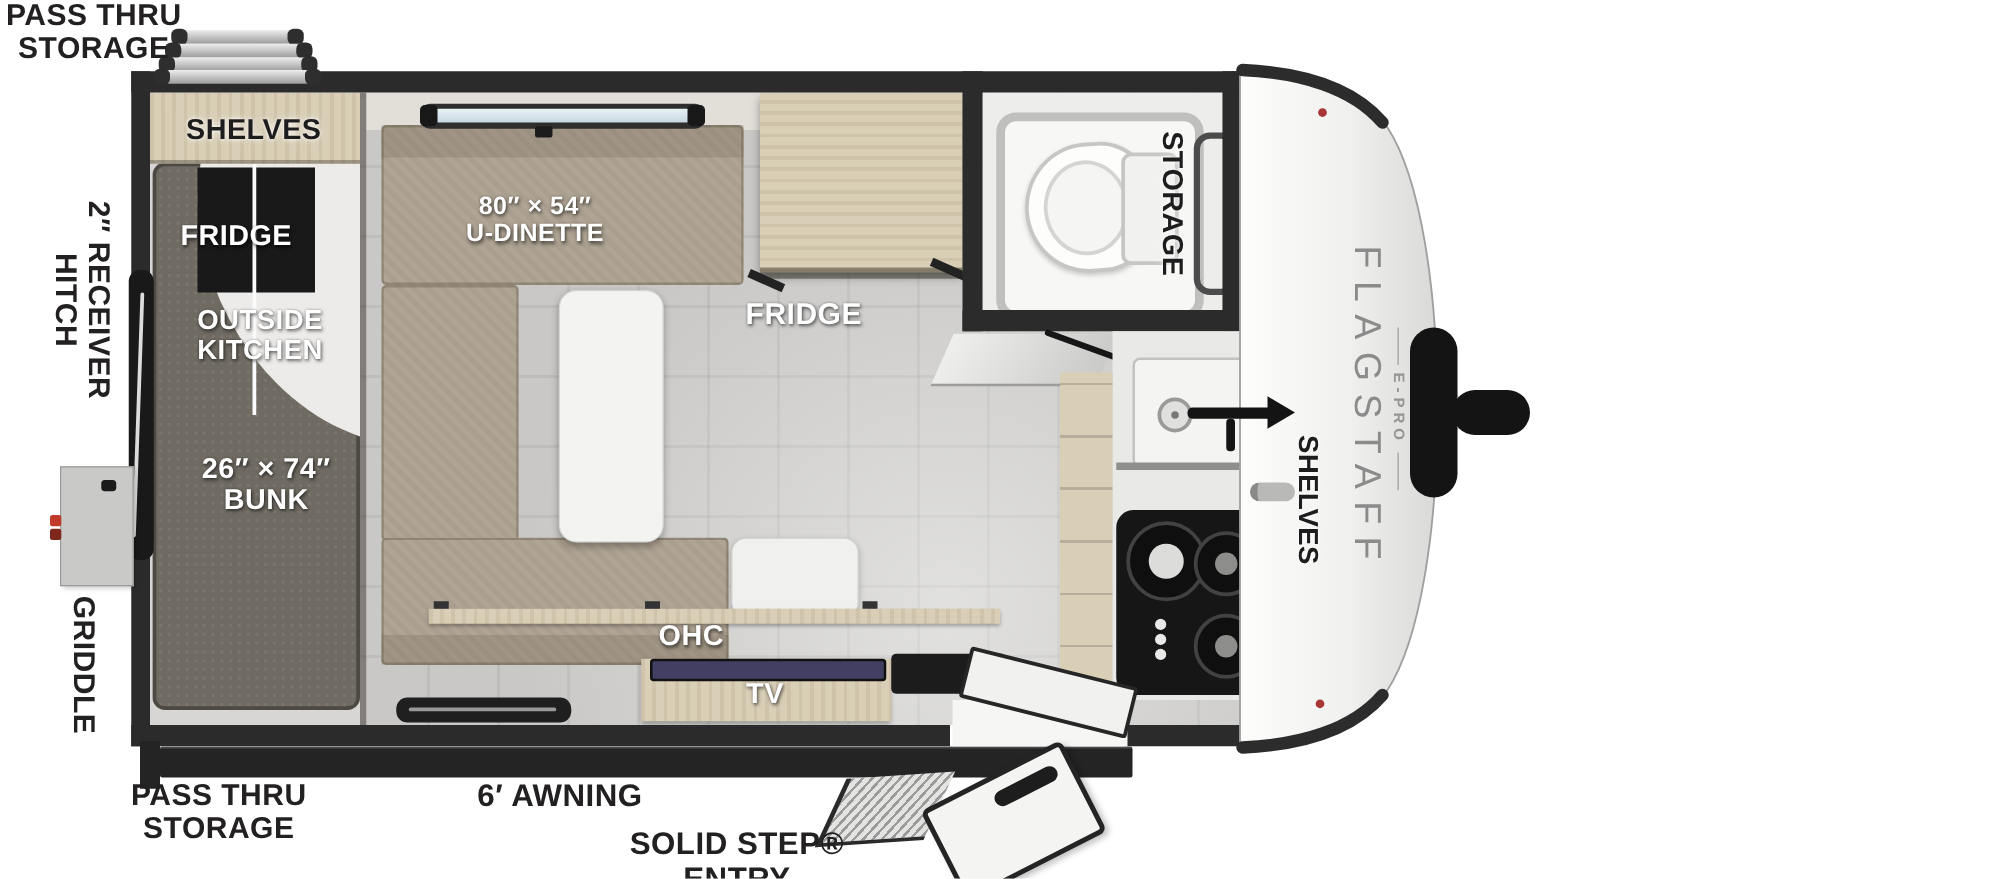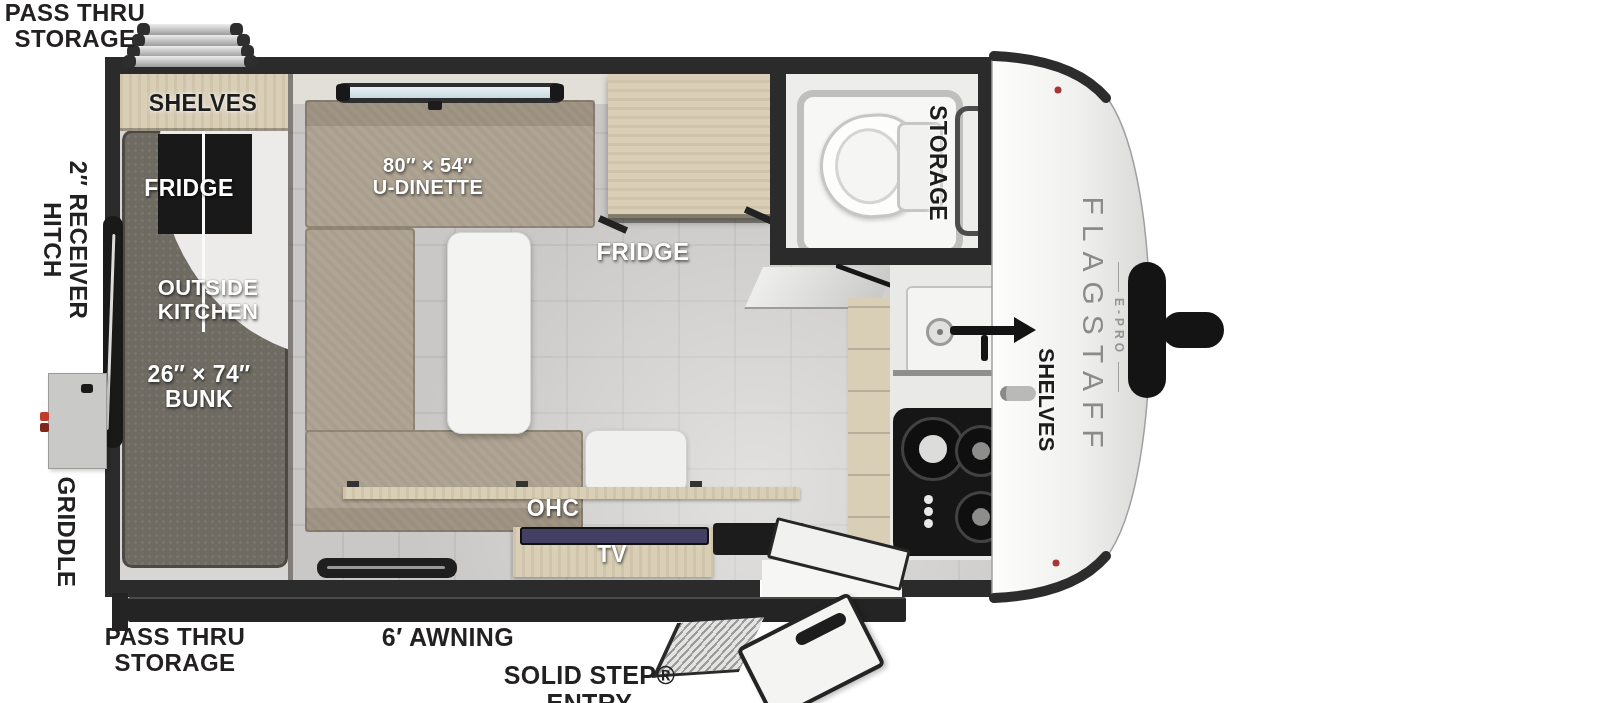--- a/index.html
+++ b/index.html
@@ -184,23 +184,23 @@
   <div class="lbl ext rot" style="left:-26px;top:213px;width:180px;height:54px;">2″ RECEIVER
 HITCH</div>
   <div class="lbl ext rot" style="left:6px;top:519px;width:120px;height:26px;">GRIDDLE</div>
   <div class="lbl ext" style="left:95px;top:624px;width:160px;">PASS THRU
 STORAGE</div>
   <div class="lbl ext" style="left:368px;top:624px;width:160px;font-size:25px;">6′ AWNING</div>
   <div class="lbl ext" style="left:462px;top:662px;width:255px;font-size:25px;">SOLID STEP® ENTRY</div>
 
   <div class="lbl intdark" style="left:123px;top:91px;width:160px;">SHELVES</div>
   <div class="lbl int" style="left:129px;top:176px;width:120px;">FRIDGE</div>
-  <div class="lbl int" style="left:138px;top:244px;width:140px;font-size:22px;margin-top:32px;">OUTSIDE
+  <div class="lbl int" style="left:138px;top:244px;width:140px;font-size:22px;">OUTSIDE
 KITCHEN</div>
-  <div class="lbl int" style="left:129px;top:362px;width:140px;">26″ × 74″
+  <div class="lbl int" style="left:143px;top:362px;width:140px;">26″ × 74″
 BUNK</div>
   <div class="lbl int" style="left:338px;top:144px;width:180px;font-size:20px;margin-top:10px;">80″ × 54″
 U-DINETTE</div>
   <div class="lbl int" style="left:583px;top:239px;width:120px;font-size:24px;">FRIDGE</div>
   <div class="lbl int" style="left:518px;top:496px;width:70px;">OHC</div>
   <div class="lbl int" style="left:582px;top:542px;width:60px;">TV</div>
   <div class="lbl intdark rot" style="left:868px;top:151px;width:140px;height:24px;">STORAGE</div>
   <div class="lbl intdark rot" style="left:988px;top:388px;width:116px;height:24px;font-size:22px;">SHELVES</div>
 
   <div class="lbl rot" style="left:952px;top:309px;width:280px;height:36px;font-size:30px;font-weight:normal;letter-spacing:10px;color:#8b8b8b;text-shadow:none;">FLAGSTAFF</div>

